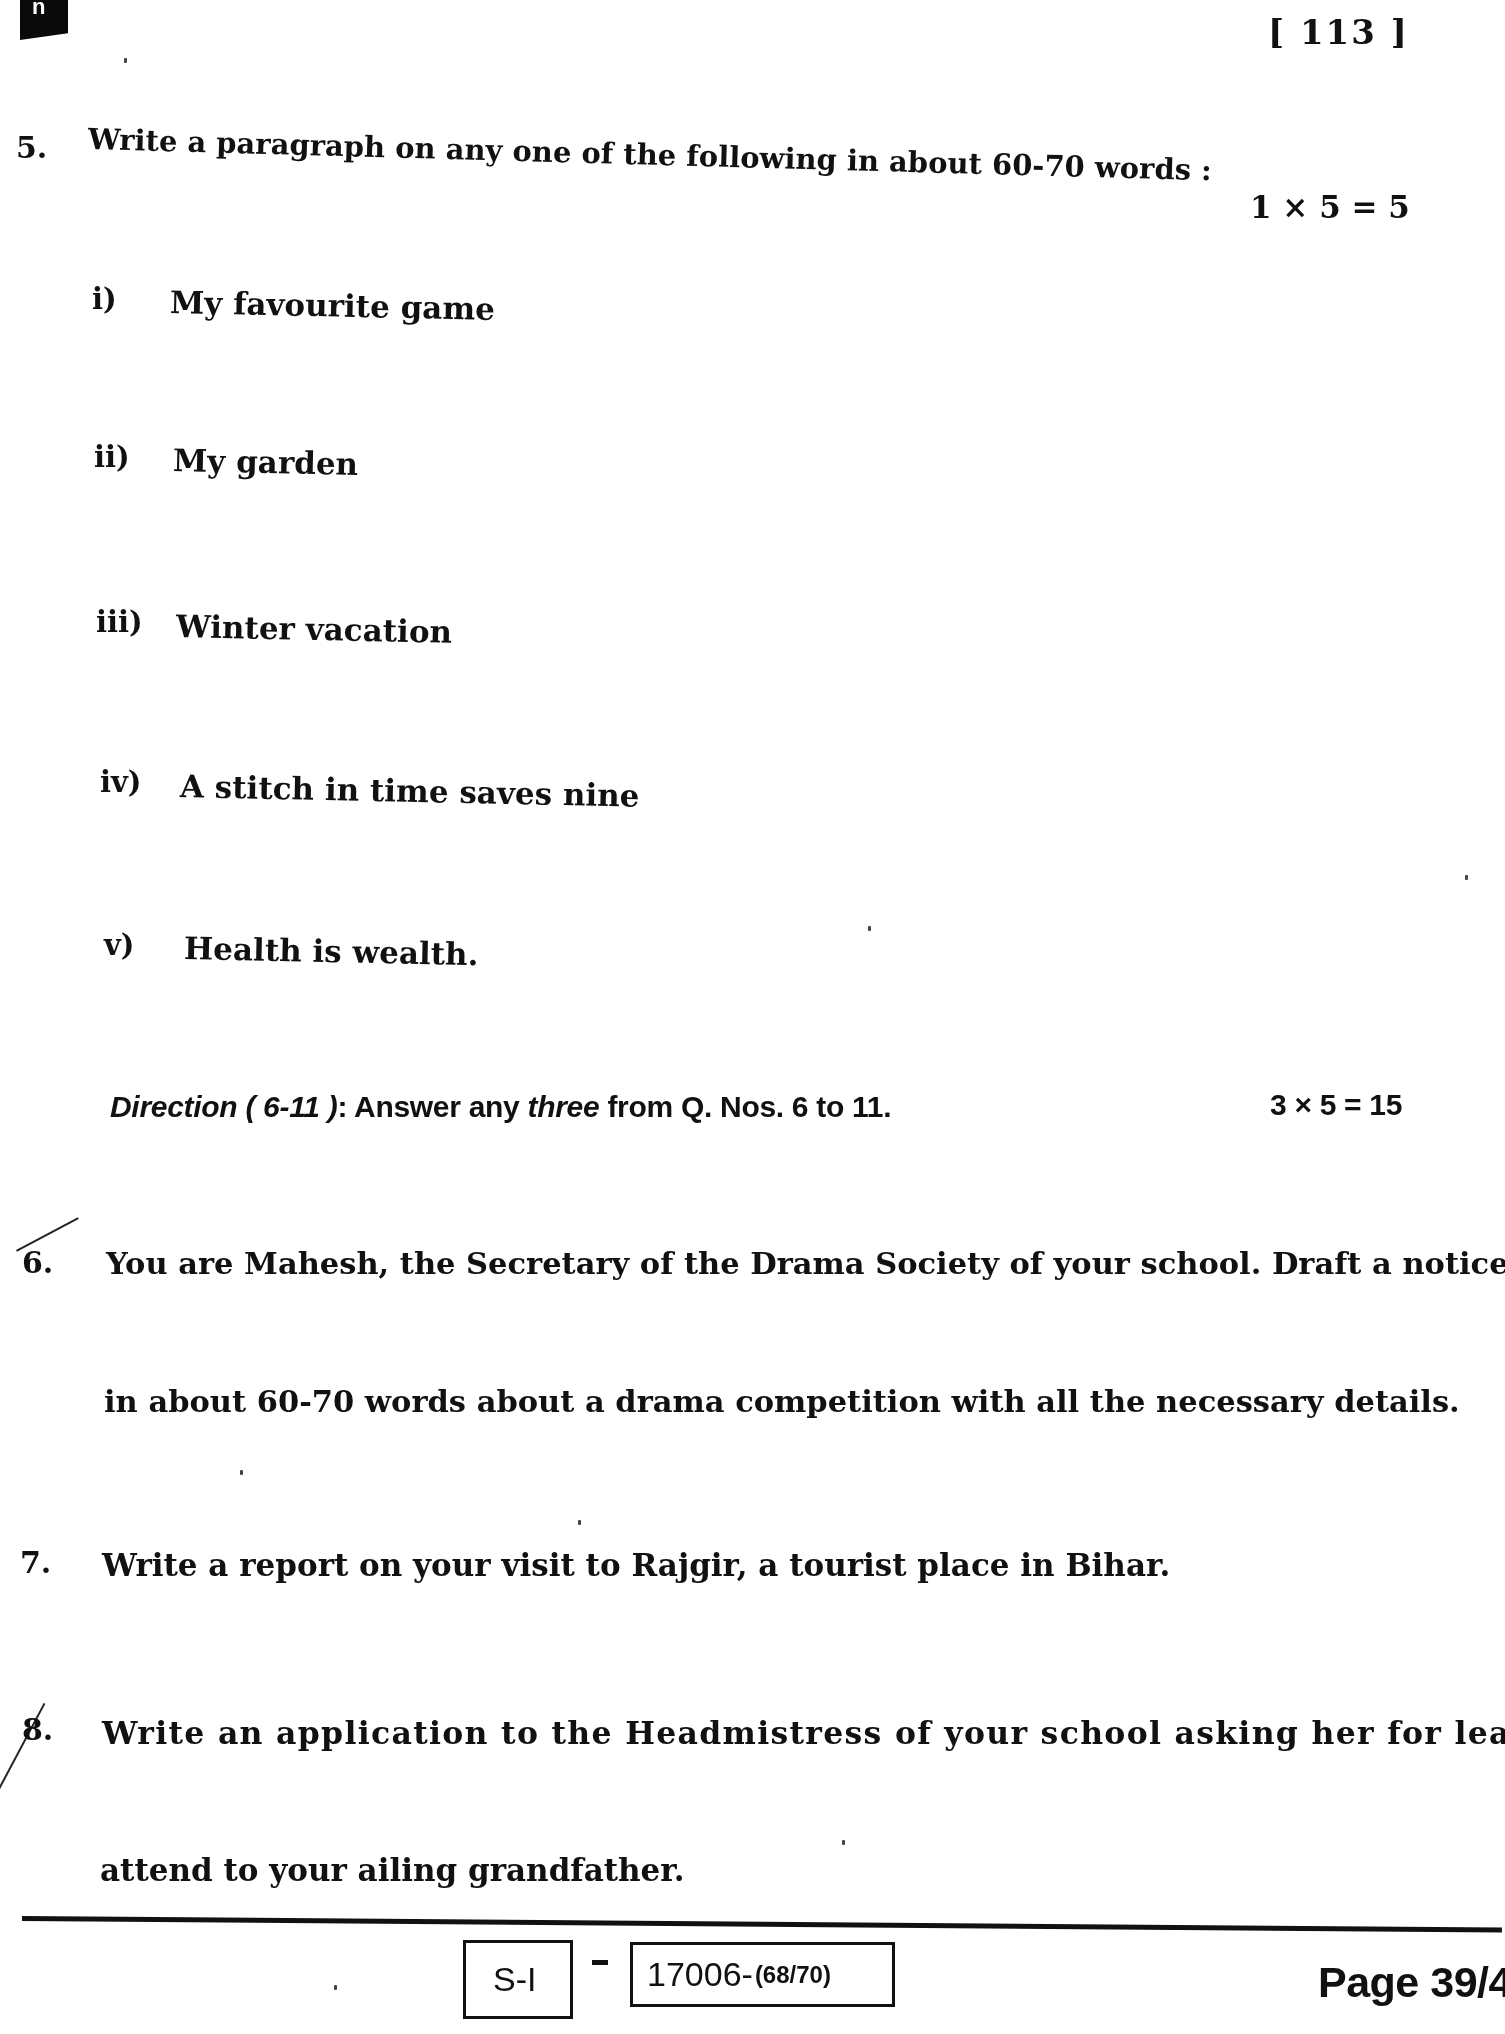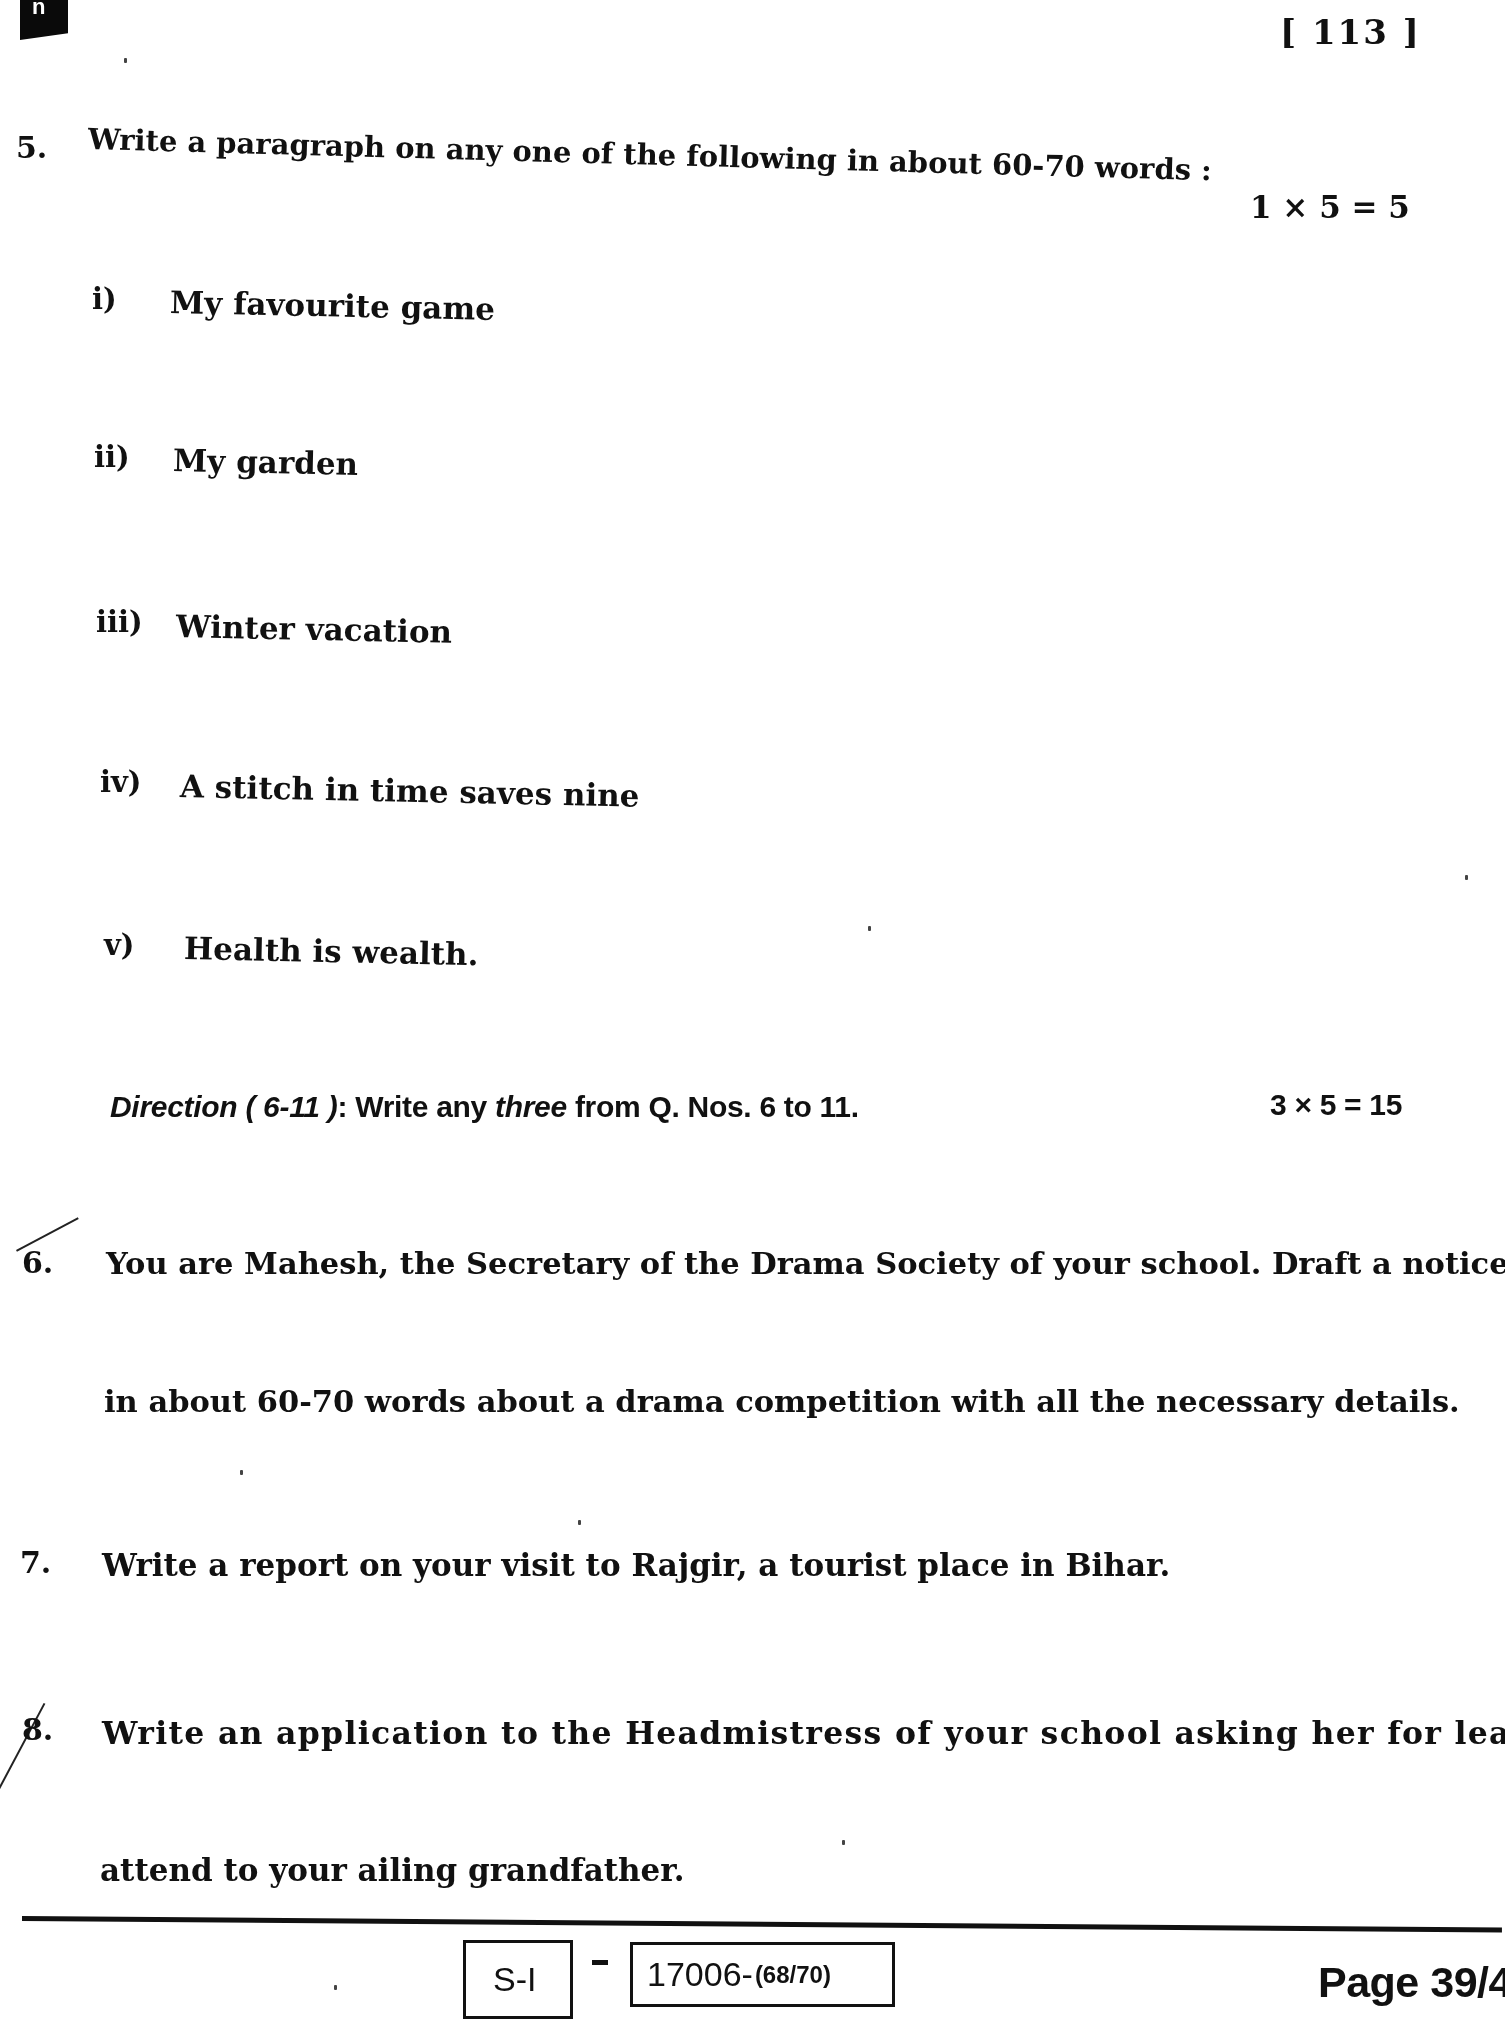--- a/index.html
+++ b/index.html
@@ -10,21 +10,21 @@
   }
   .abs { position:absolute; white-space:nowrap; }
   .corner-box {
     position:absolute; left:20px; top:0; width:48px; height:40px;
     background:#0a0a0a; transform:skewY(-8deg); transform-origin:left top;
   }
   .corner-glyph {
     position:absolute; left:32px; top:-6px; color:#fff; font-size:22px; font-weight:bold;
     font-family:"Liberation Sans", sans-serif;
   }
-  .pageno { left:1268px; top:12px; font-size:34px; font-weight:bold; letter-spacing:2px;margin-left:12px; }
+  .pageno { left:1268px; top:12px; font-size:34px; font-weight:bold; letter-spacing:2px; }
   .qnum { font-size:30px; font-weight:bold; }
   .qtext { font-size:31px; font-weight:bold; }
   .q5-text { font-size:29px; font-weight:bold; transform:rotate(1.6deg); transform-origin:left center; }
   .marks { font-size:31px; font-weight:bold;margin-top:39px; }
   .opt-num { font-size:29px; font-weight:bold; }
   .opt-text { font-size:31px; font-weight:bold; transform:rotate(1.2deg); transform-origin:left center; }
   .direction { font-size:30px; font-weight:bold; font-family:"Liberation Sans", sans-serif; letter-spacing:-0.3px; }
   .direction i { font-weight:bold;text-align:right; }
   .tick {
     position:absolute; border-left:2px solid #222; height:70px;
@@ -66,21 +66,21 @@
 
   <div class="abs opt-num" style="left:100px; top:765px;">iv)</div>
   <div class="abs opt-text" style="left:180px; top:768px;">A stitch in time saves nine</div>
 
   <div class="abs opt-num" style="left:104px; top:928px;">v)</div>
   <div class="abs opt-text" style="left:184px; top:930px;">Health is wealth.</div>
 </div>
 
 <div class="abs direction" style="left:110px; top:1090px;">
   <i>Direction</i>
-  <i>( 6-11 )</i><span>: Write any </span><i>three</i><span> from Q. Nos. 6 to 11.</span>
+  <i>( 6-11 )</i><span>: Answer any </span><i>three</i><span> from Q. Nos. 6 to 11.</span>
 </div>
 <div class="abs direction" style="left:1270px; top:1088px;">3 × 5 = 15</div>
 
 <div class="tick" style="left:16px; top:1180px; transform:rotate(62deg);"></div>
 <div class="abs qnum" style="left:22px; top:1245px;">6.</div>
 <div class="abs qtext" style="left:106px; top:1245px; font-size:30.5px;">You are Mahesh, the Secretary of the Drama Society of your school. Draft a notice</div>
 <div class="abs qtext" style="left:104px; top:1383px; font-size:30.5px;">in about 60-70 words about a drama competition with all the necessary details.</div>
 
 <div class="abs qnum" style="left:20px; top:1545px;">7.</div>
 <div class="abs qtext" style="left:102px; top:1547px;text-align:center;">Write a report on your visit to Rajgir, a tourist place in Bihar.</div>

